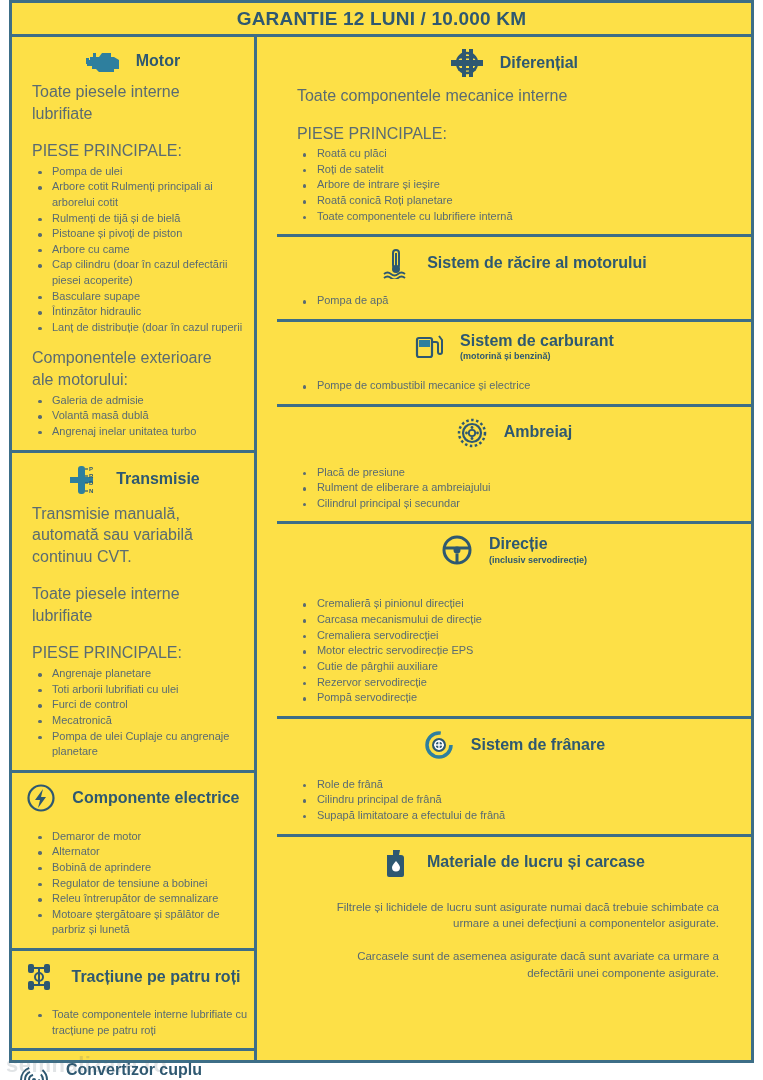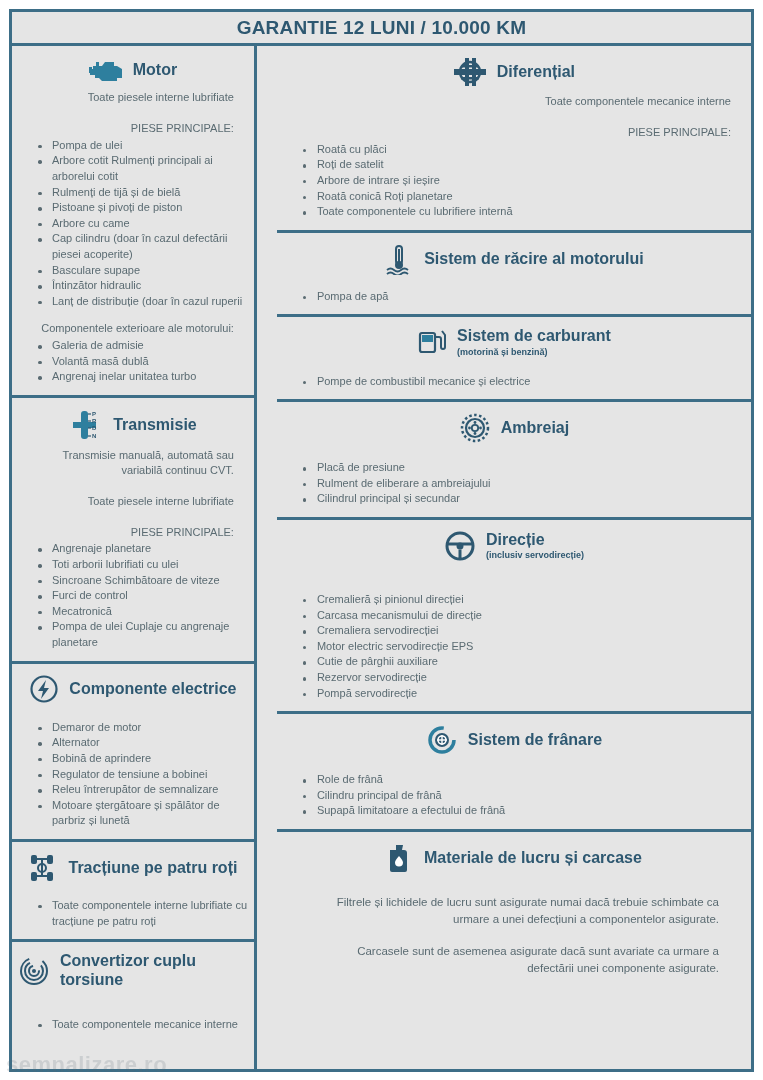--- a/index.html
+++ b/index.html
@@ -9,25 +9,25 @@
     height: 1080px;
     background: #ffffff;
     font-family: "Liberation Sans", sans-serif;
     overflow: hidden;
     position: relative;
   }
 
   .sheet {
     position: absolute;
     left: 9px;
-    top: 9px;
+    top: 0;
     width: 745px;
     height: 1063px;
     border: 3px solid #3d6e87;
-    background: #e5e5e5;
+    background: #fde047;
     display: flex;
     flex-direction: column;
   }
 
   
   .header {
     height: 34px;
     border-bottom: 3px solid #3d6e87;
     display: flex;
     align-items: center;
@@ -61,42 +61,42 @@
     padding: 10px 6px 10px 6px;
     display: flex;
     flex-direction: column;
   }
   .section:last-child { border-bottom: none; }
 
   .sec-head {
     display: flex;
     align-items: center;
     justify-content: center;
-    gap: 10px;
+    gap: 16px;
     margin-bottom: 6px;
   }
   .sec-icon { flex: 0 0 auto; display: block; }
   .sec-titlewrap { display: flex; flex-direction: column; }
   .sec-title {
     font-size: 16px;
     font-weight: bold;
     color: #2e5871;
     line-height: 1.15;
   }
   .sec-sub {
     font-size: 9px;
     font-weight: bold;
     color: #2e5871;
     line-height: 1.2;
     margin-top: 1px;
   }
 
   .sec-intro {
-    text-align: right;
-    font-size: 11px;
+    text-align: left;
+    font-size: 16px;
     color: #5a6b72;
     line-height: 1.35;
     padding: 0 14px;
   }
   .sec-intro + .sec-intro { margin-top: 16px; }
 
   .sec-list {
     list-style: none;
     margin-top: 2px;
     padding-left: 18px;
@@ -208,21 +208,20 @@
           <div class="sec-titlewrap">
             <div class="sec-title">Transmisie</div>
           </div>
         </div>
         <div class="sec-intro">Transmisie manuală, automată sau variabilă continuu CVT.</div>
         <div class="sec-intro">Toate piesele interne lubrifiate</div>
         <div class="sec-intro">PIESE PRINCIPALE:</div>
         <ul class="sec-list">
           <li>Angrenaje planetare</li>
           <li>Toti arborii lubrifiati cu ulei</li>
-          <li>Sincroane Schimbătoare de viteze</li>
           <li>Furci de control</li>
           <li>Mecatronică</li>
           <li>Pompa de ulei Cuplaje cu angrenaje planetare</li>
         </ul>
         <div class="spacer"></div>
       </div>
 
       <div class="section">
         <div class="sec-head">
           <svg class="sec-icon" width="30" height="30" viewBox="0 0 30 30">

